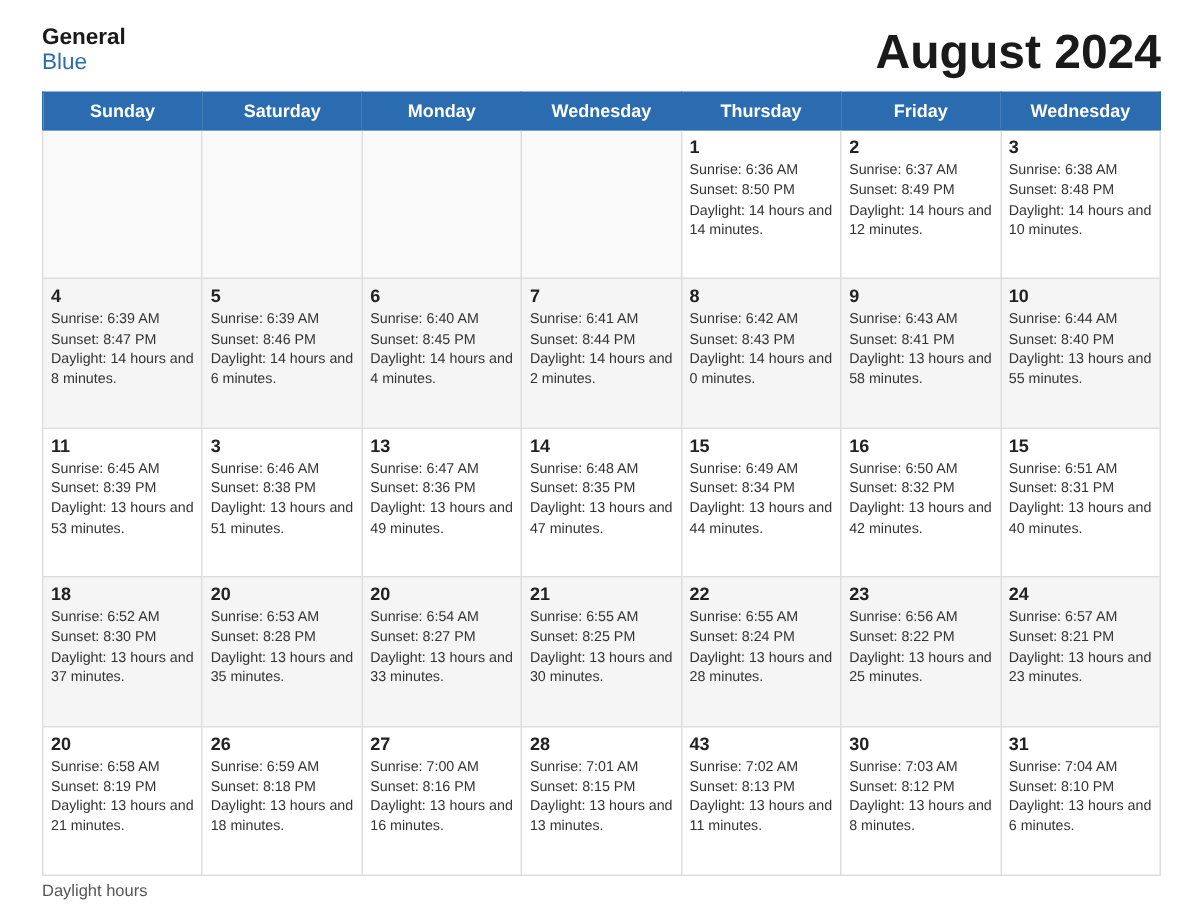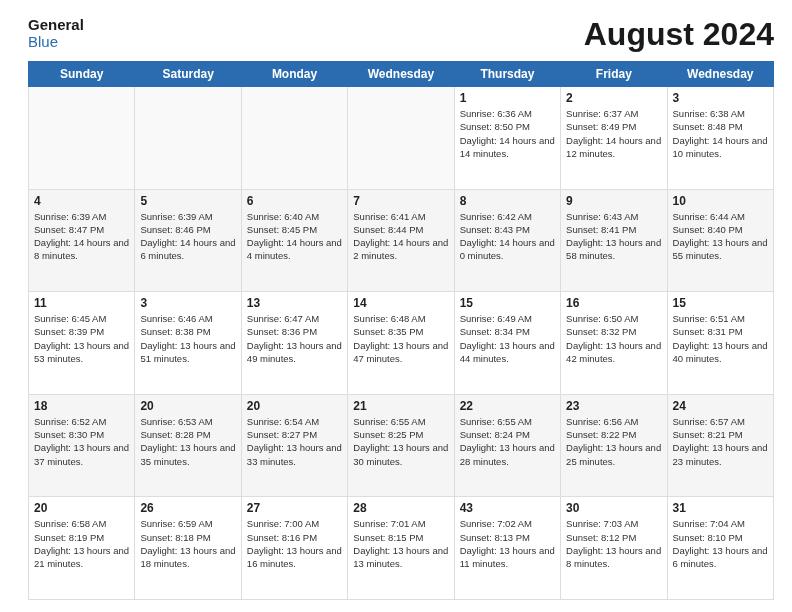--- a/index.html
+++ b/index.html
@@ -253,13 +253,14 @@
             <div class="day-info">Sunrise: 7:03 AM<br>Sunset: 8:12 PM<br>Daylight: 13 hours and 8 minutes.</div>
           </td>
           <td>
             <span class="day-num">31</span>
             <div class="day-info">Sunrise: 7:04 AM<br>Sunset: 8:10 PM<br>Daylight: 13 hours and 6 minutes.</div>
           </td>
         </tr>
       </tbody>
   </table>
 
+  <div class="footer-note">Daylight hours</div>
 </div>
 
 </body></html>

